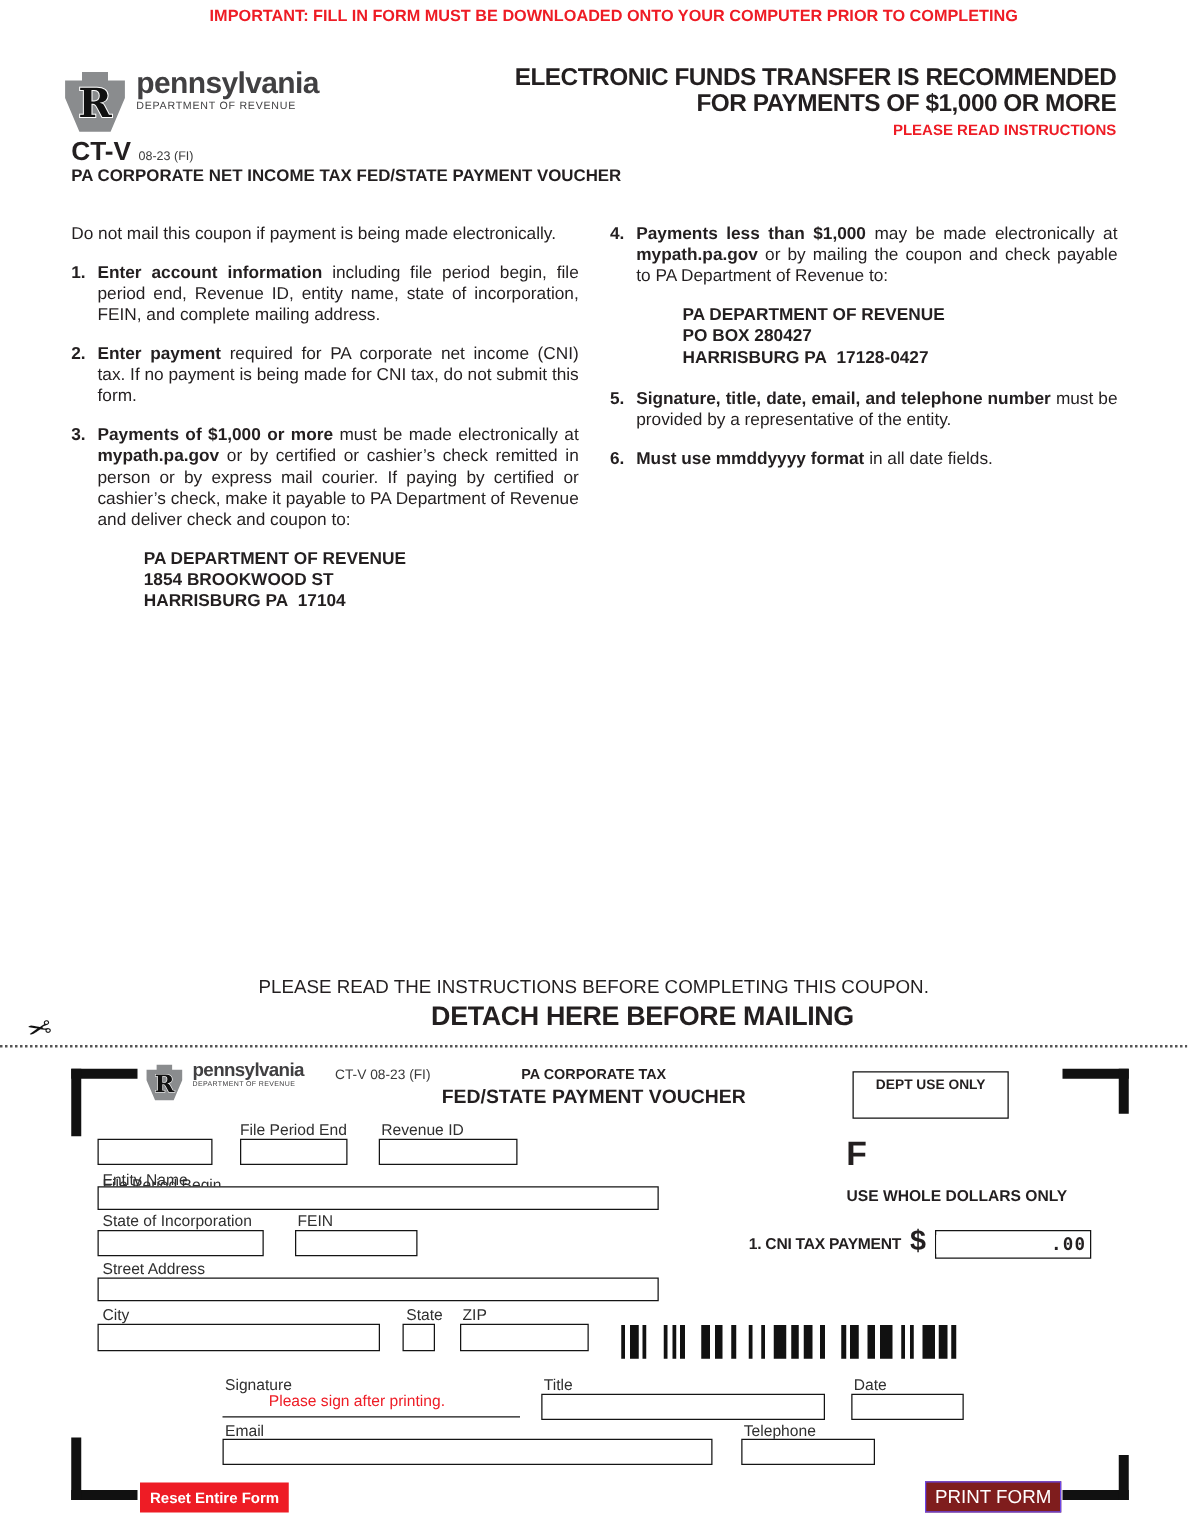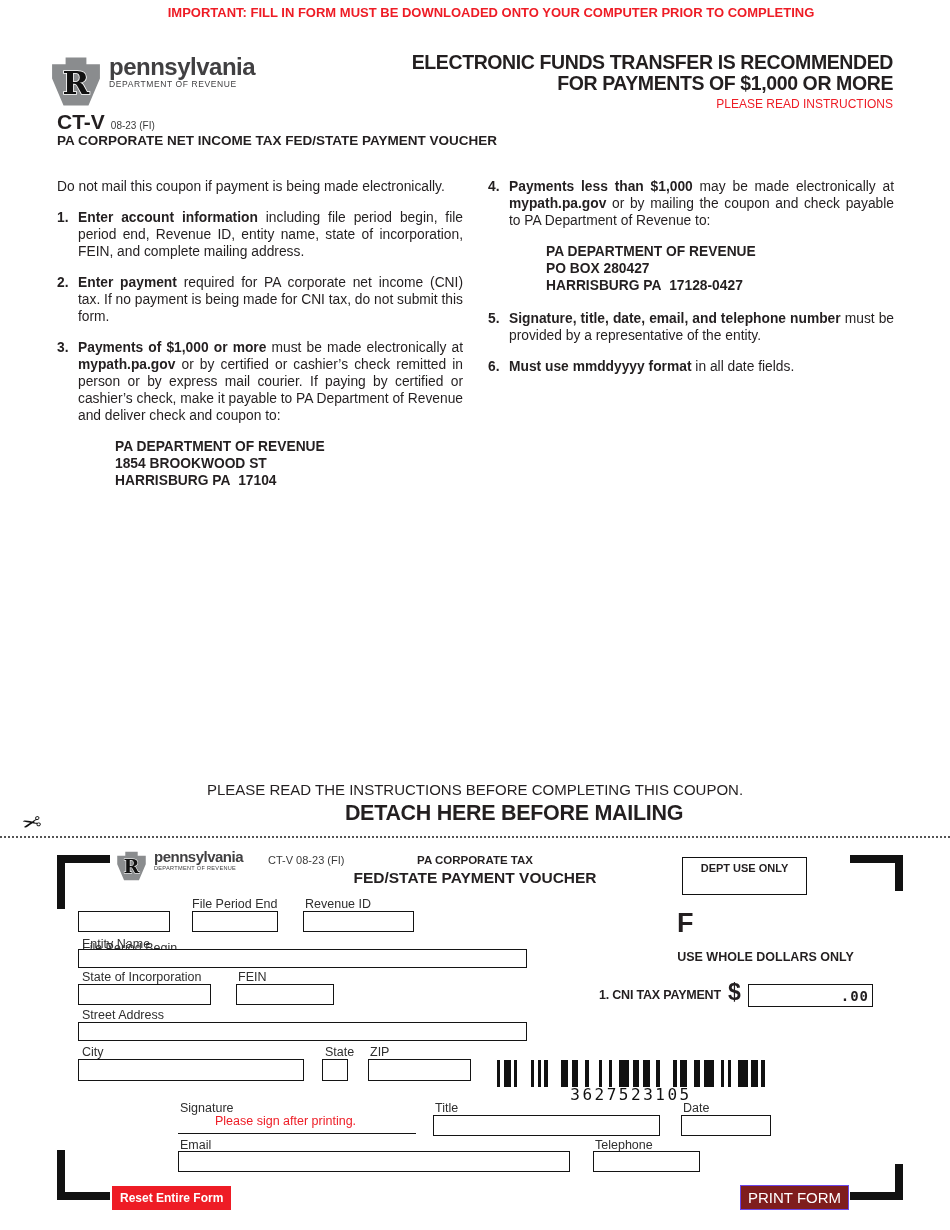--- a/index.html
+++ b/index.html
@@ -12,21 +12,21 @@
   .warn2{top:27px;left:0;width:950px;text-align:center;color:#ee1c25;font-weight:700;font-size:13px;letter-spacing:-0.3px;}
   
   .logo{display:flex;align-items:flex-start;gap:7px;}
   .logo svg{display:block;}
   .logo .word{font-weight:700;font-size:24px;color:#414042;line-height:23px;letter-spacing:-0.5px;}
   .logo .dept{font-size:8.5px;color:#414042;letter-spacing:0.6px;margin-top:1px;}
   .logo.small .word{font-size:15px;line-height:14px;}
   .logo.small .dept{font-size:5.6px;letter-spacing:0.3px;}
   
   .eft{top:52px;right:57px;text-align:right;font-weight:700;font-size:19.5px;line-height:21px;letter-spacing:-0.4px;}
-  .readinstr{top:97px;right:57px;text-align:right;color:#ee1c25;font-weight:400;font-size:12px;}
+  .readinstr{top:97px;right:57px;text-align:right;color:#ee1c25;font-weight:700;font-size:12px;}
   .ctv{top:110px;left:57px;font-weight:700;font-size:21px;}
   .ctvrev{font-weight:400;font-size:10px;color:#3a3a3a;margin-left:6px;}
   .formtitle{top:133px;left:57px;font-weight:700;font-size:13.5px;}
   
   .col{top:178px;width:406px;font-size:13.8px;line-height:17px;}
   .colL{left:57px;}
   .colR{left:488px;}
   .item{display:flex;margin-top:14px;}
   .item .num{width:21px;font-weight:700;flex:0 0 21px;}
   .item .body{flex:1;text-align:justify;}
@@ -247,21 +247,20 @@
       <div style="width: 3.39241px; background: rgb(17, 17, 17);"></div>
       <div style="width: 3.39241px; background: transparent;"></div>
       <div style="width: 3.39241px; background: rgb(17, 17, 17);"></div>
       <div style="width: 6.78481px; background: transparent;"></div>
       <div style="width: 10.1772px; background: rgb(17, 17, 17);"></div>
       <div style="width: 3.39241px; background: transparent;"></div>
       <div style="width: 6.78481px; background: rgb(17, 17, 17);"></div>
       <div style="width: 3.39241px; background: transparent;"></div>
       <div style="width: 3.39241px; background: rgb(17, 17, 17);"></div>
     </div>
-  <div class="abs bcnum">3627523105</div>
 
   <div class="lbl" style="top:1101px;left:180px;">Signature</div>
   <div class="abs signnote">Please sign after printing.</div>
   <div class="abs signline"></div>
   <div class="lbl" style="top:1101px;left:435px;">Title</div>
   <input class="fld" style="top: 1115px; left: 433px; width: 227px; height: 21px;">
   <div class="lbl" style="top:1101px;left:683px;">Date</div>
   <input class="fld" style="top: 1115px; left: 681px; width: 90px; height: 21px;">
 
   <div class="lbl" style="top:1138px;left:180px;">Email</div>

